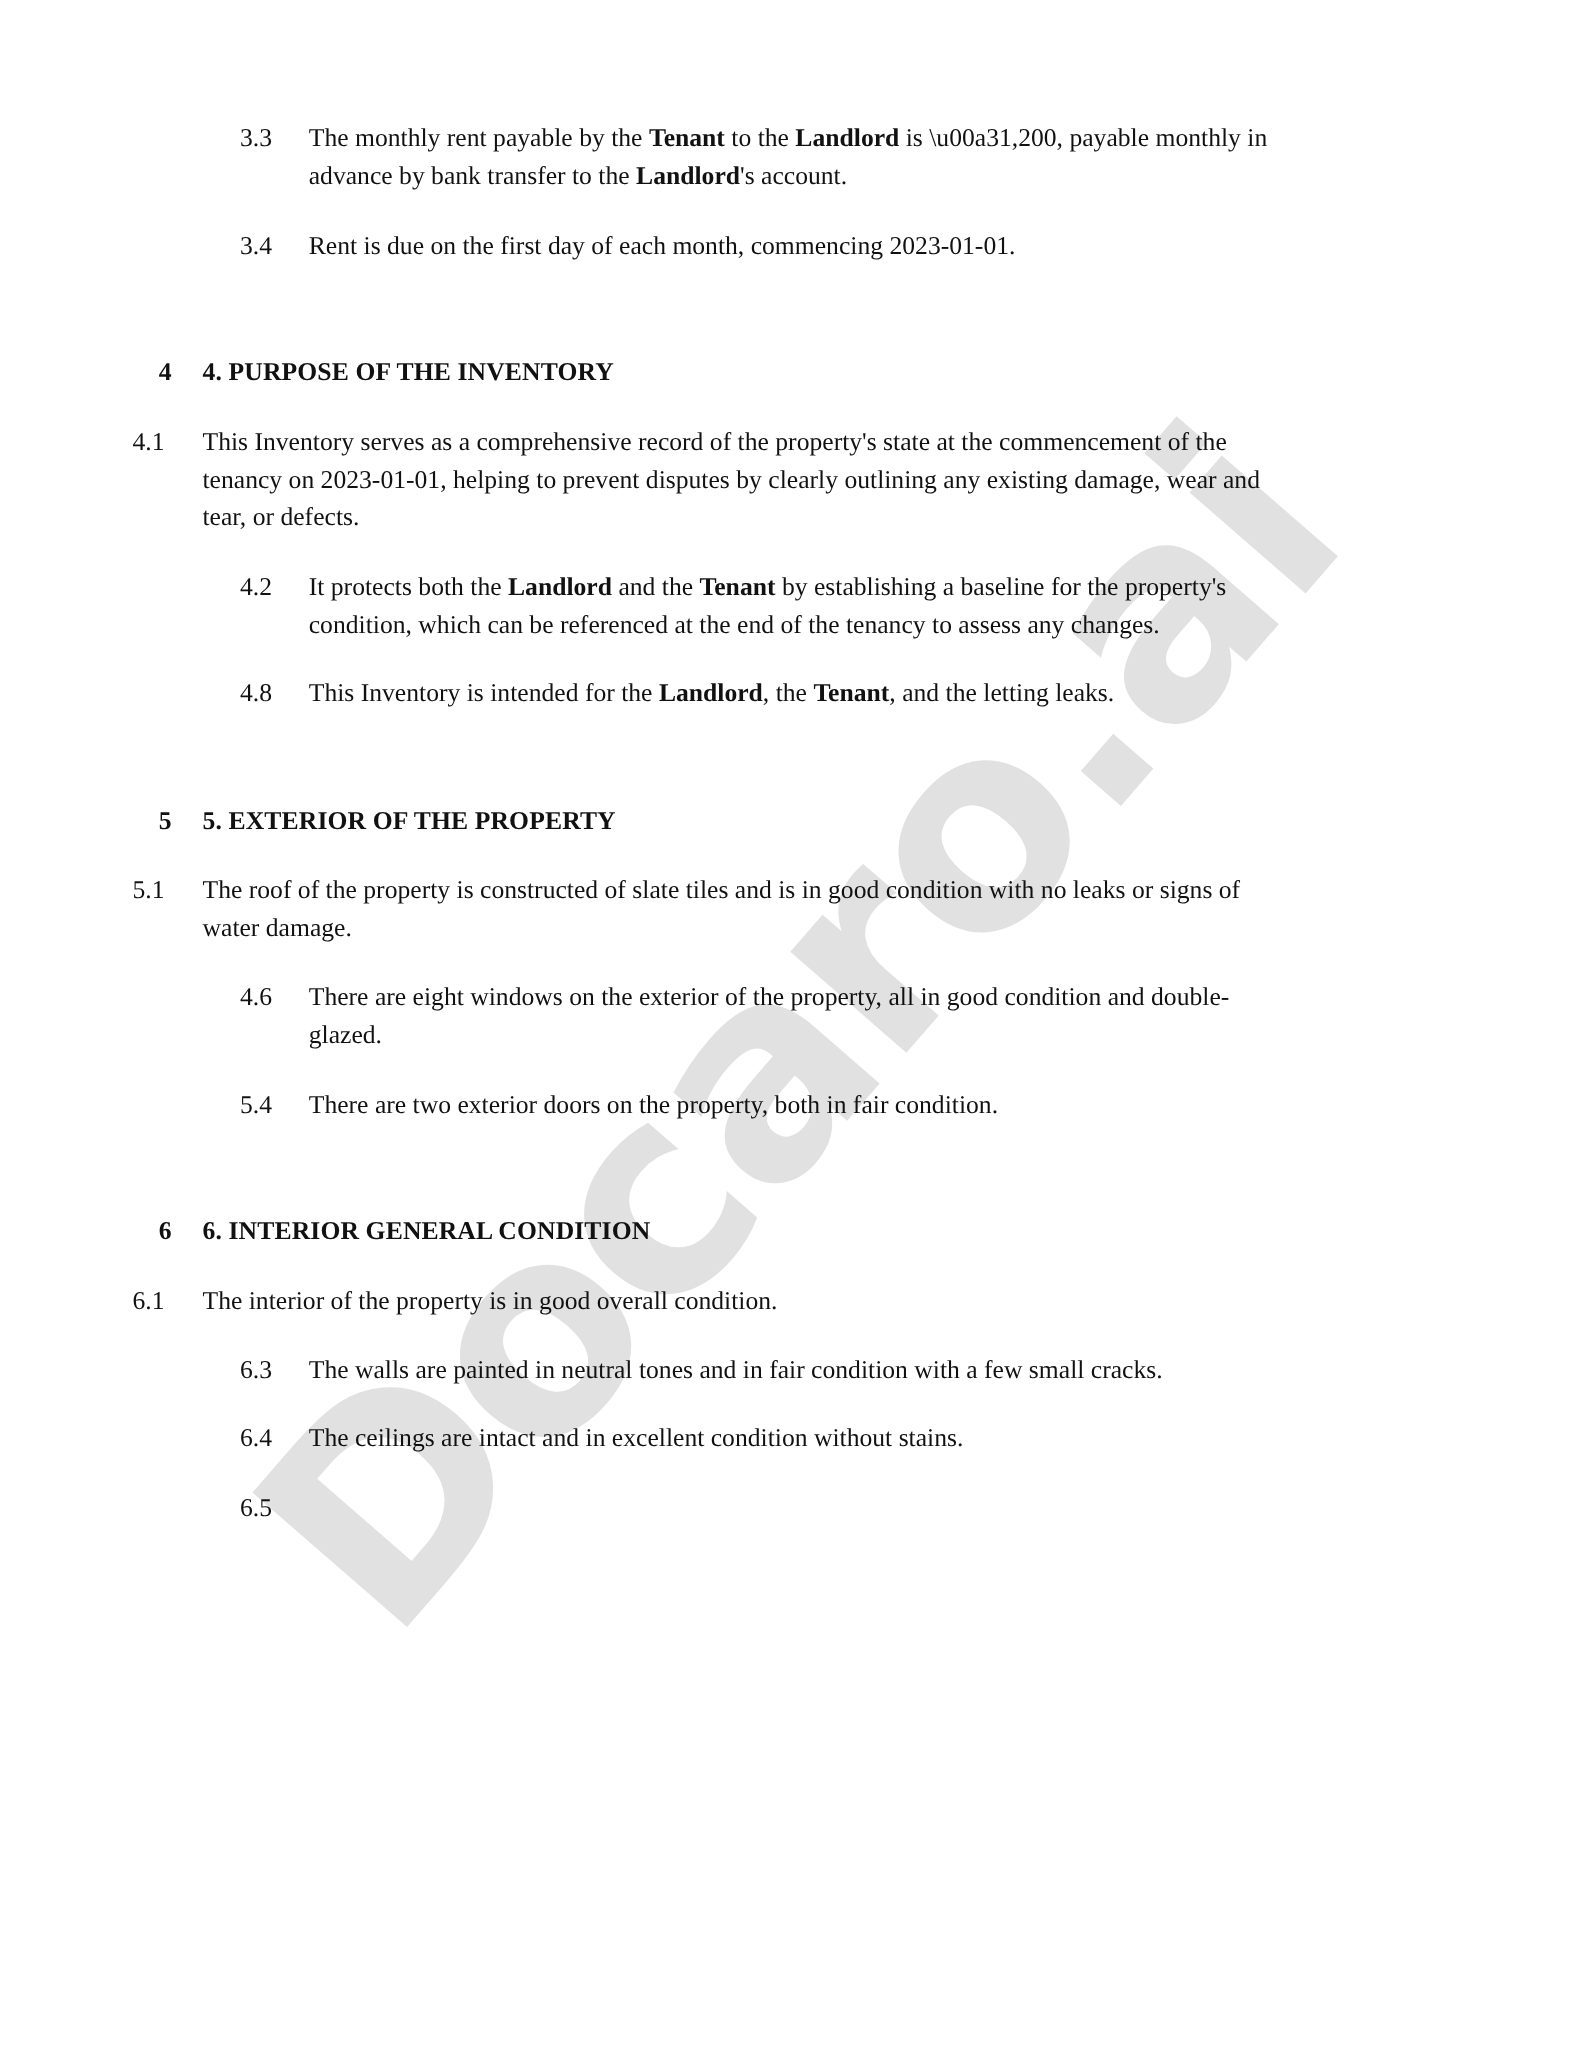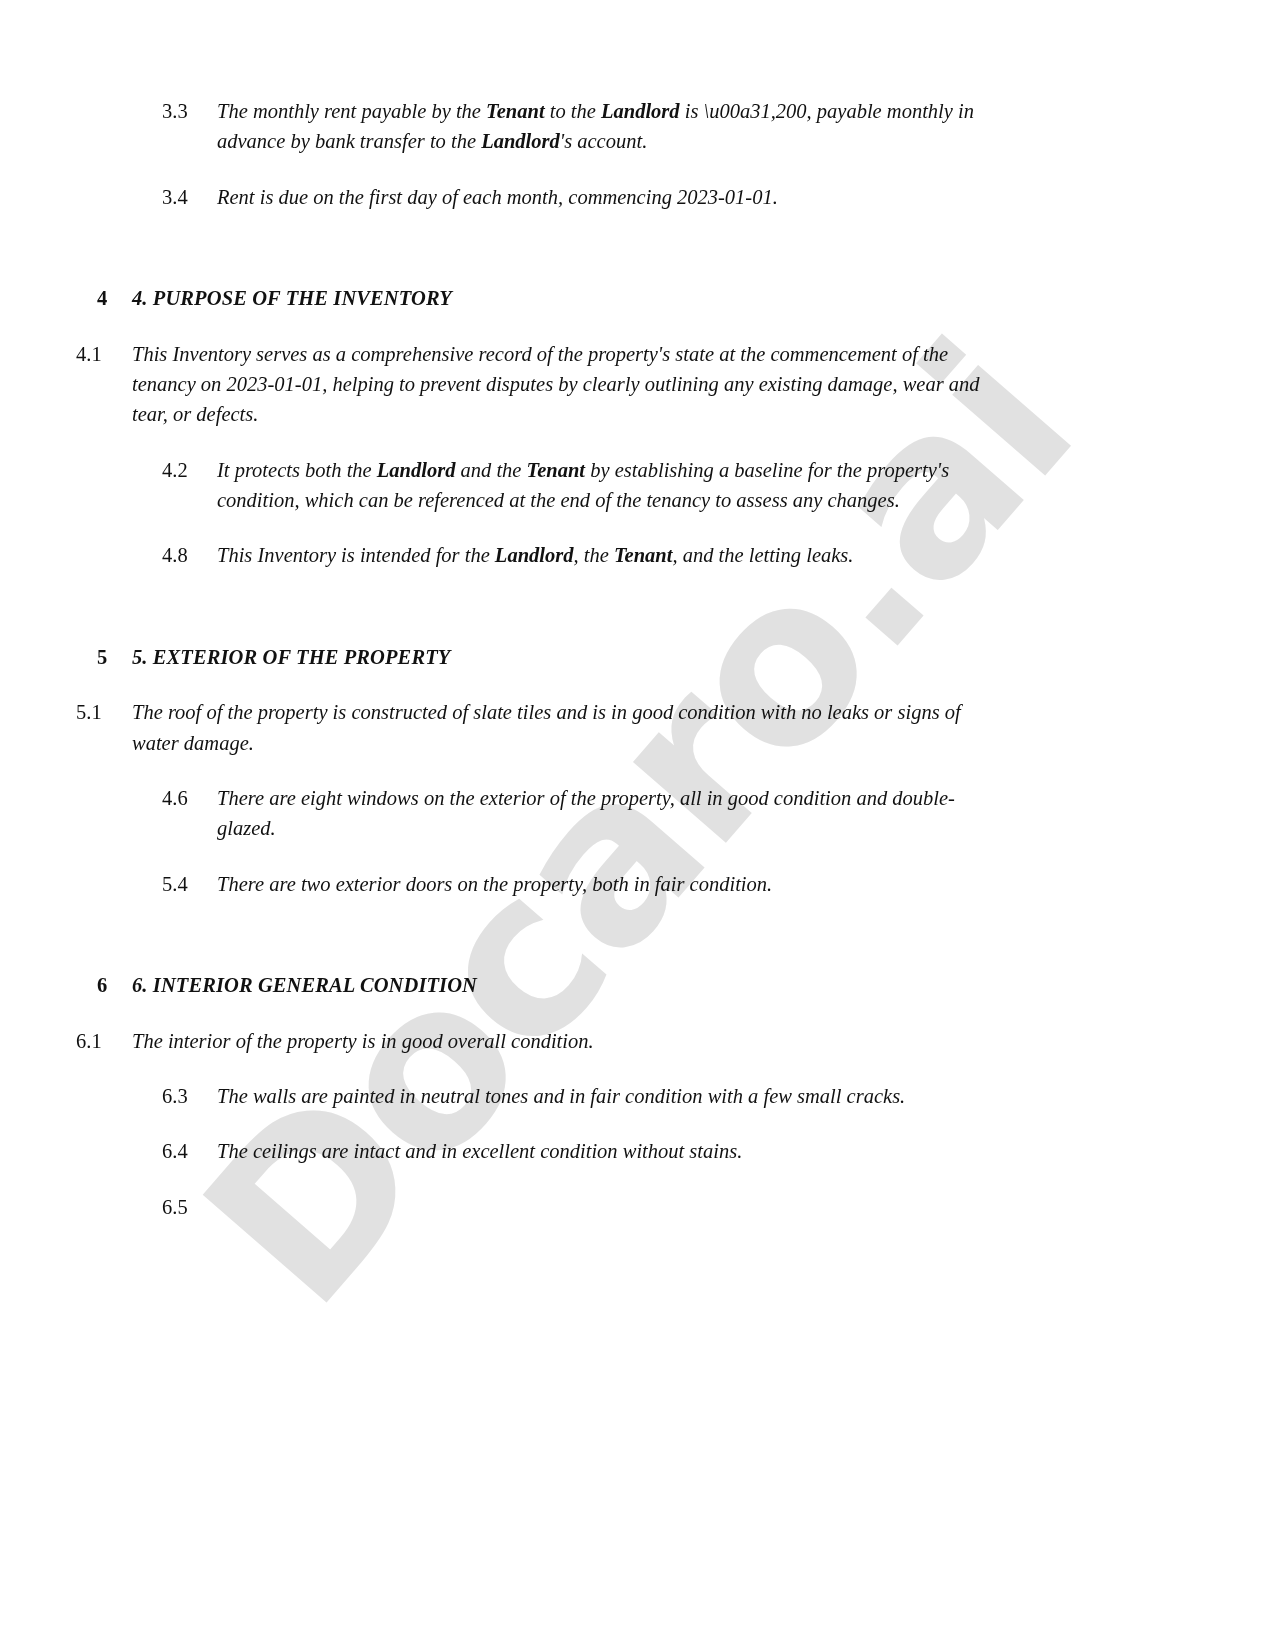--- a/index.html
+++ b/index.html
@@ -40,38 +40,37 @@
     letter-spacing: -4px;
     color: #e1e1e1;
     white-space: nowrap;
     user-select: none;
   }
 
   
   .content {
     position: relative;
     z-index: 1;
-    padding: 96px 130px 0 64px;
+    padding: 96px 130px 0 94px;
     box-sizing: border-box;
   }
 
   
   .row {
     display: flex;
     align-items: flex-start;
     font-size: 20.5px;
     line-height: 1.48;
   }
   .row .num {
     flex: 0 0 auto;
     text-align: left;
   }
   .row .body {
     flex: 1 1 auto;
-    font-style: italic;
   }
 
   
   .clause-deep {
     margin: 0 0 25px 0;
     padding-left: 98px;
   }
   .clause-deep .num { width: 55px; }
   .clause-deep .body { max-width: 790px; }
 

